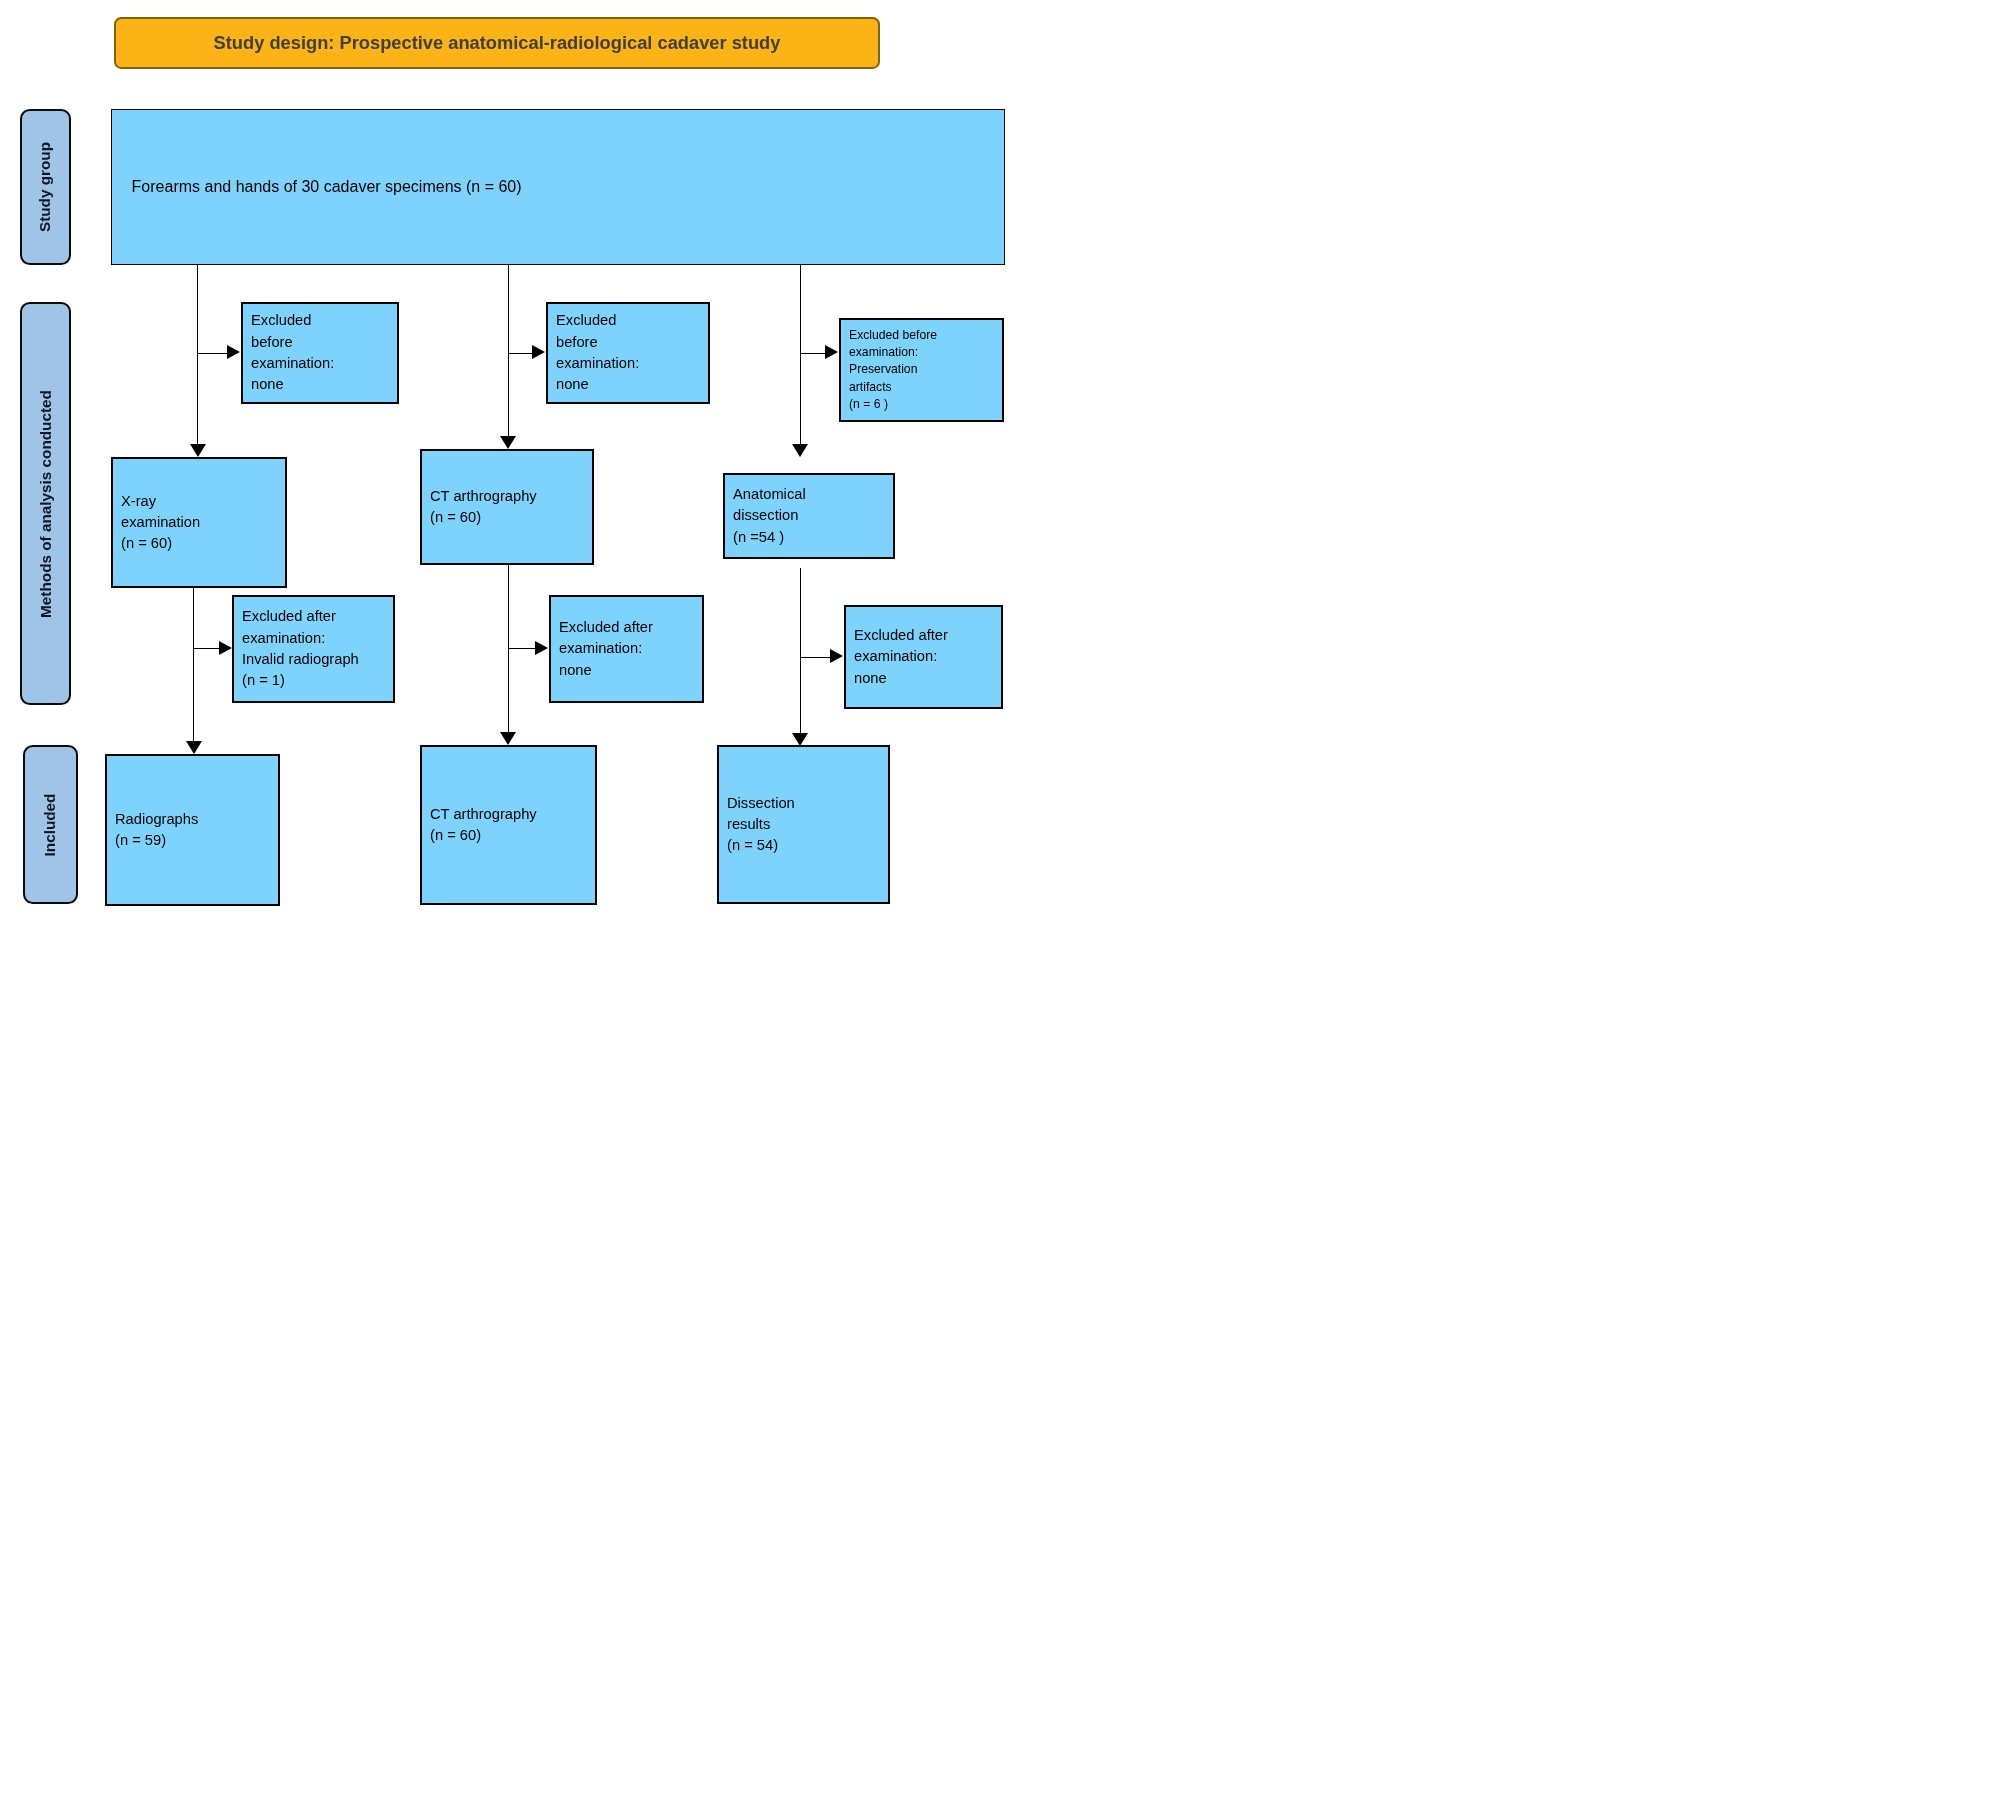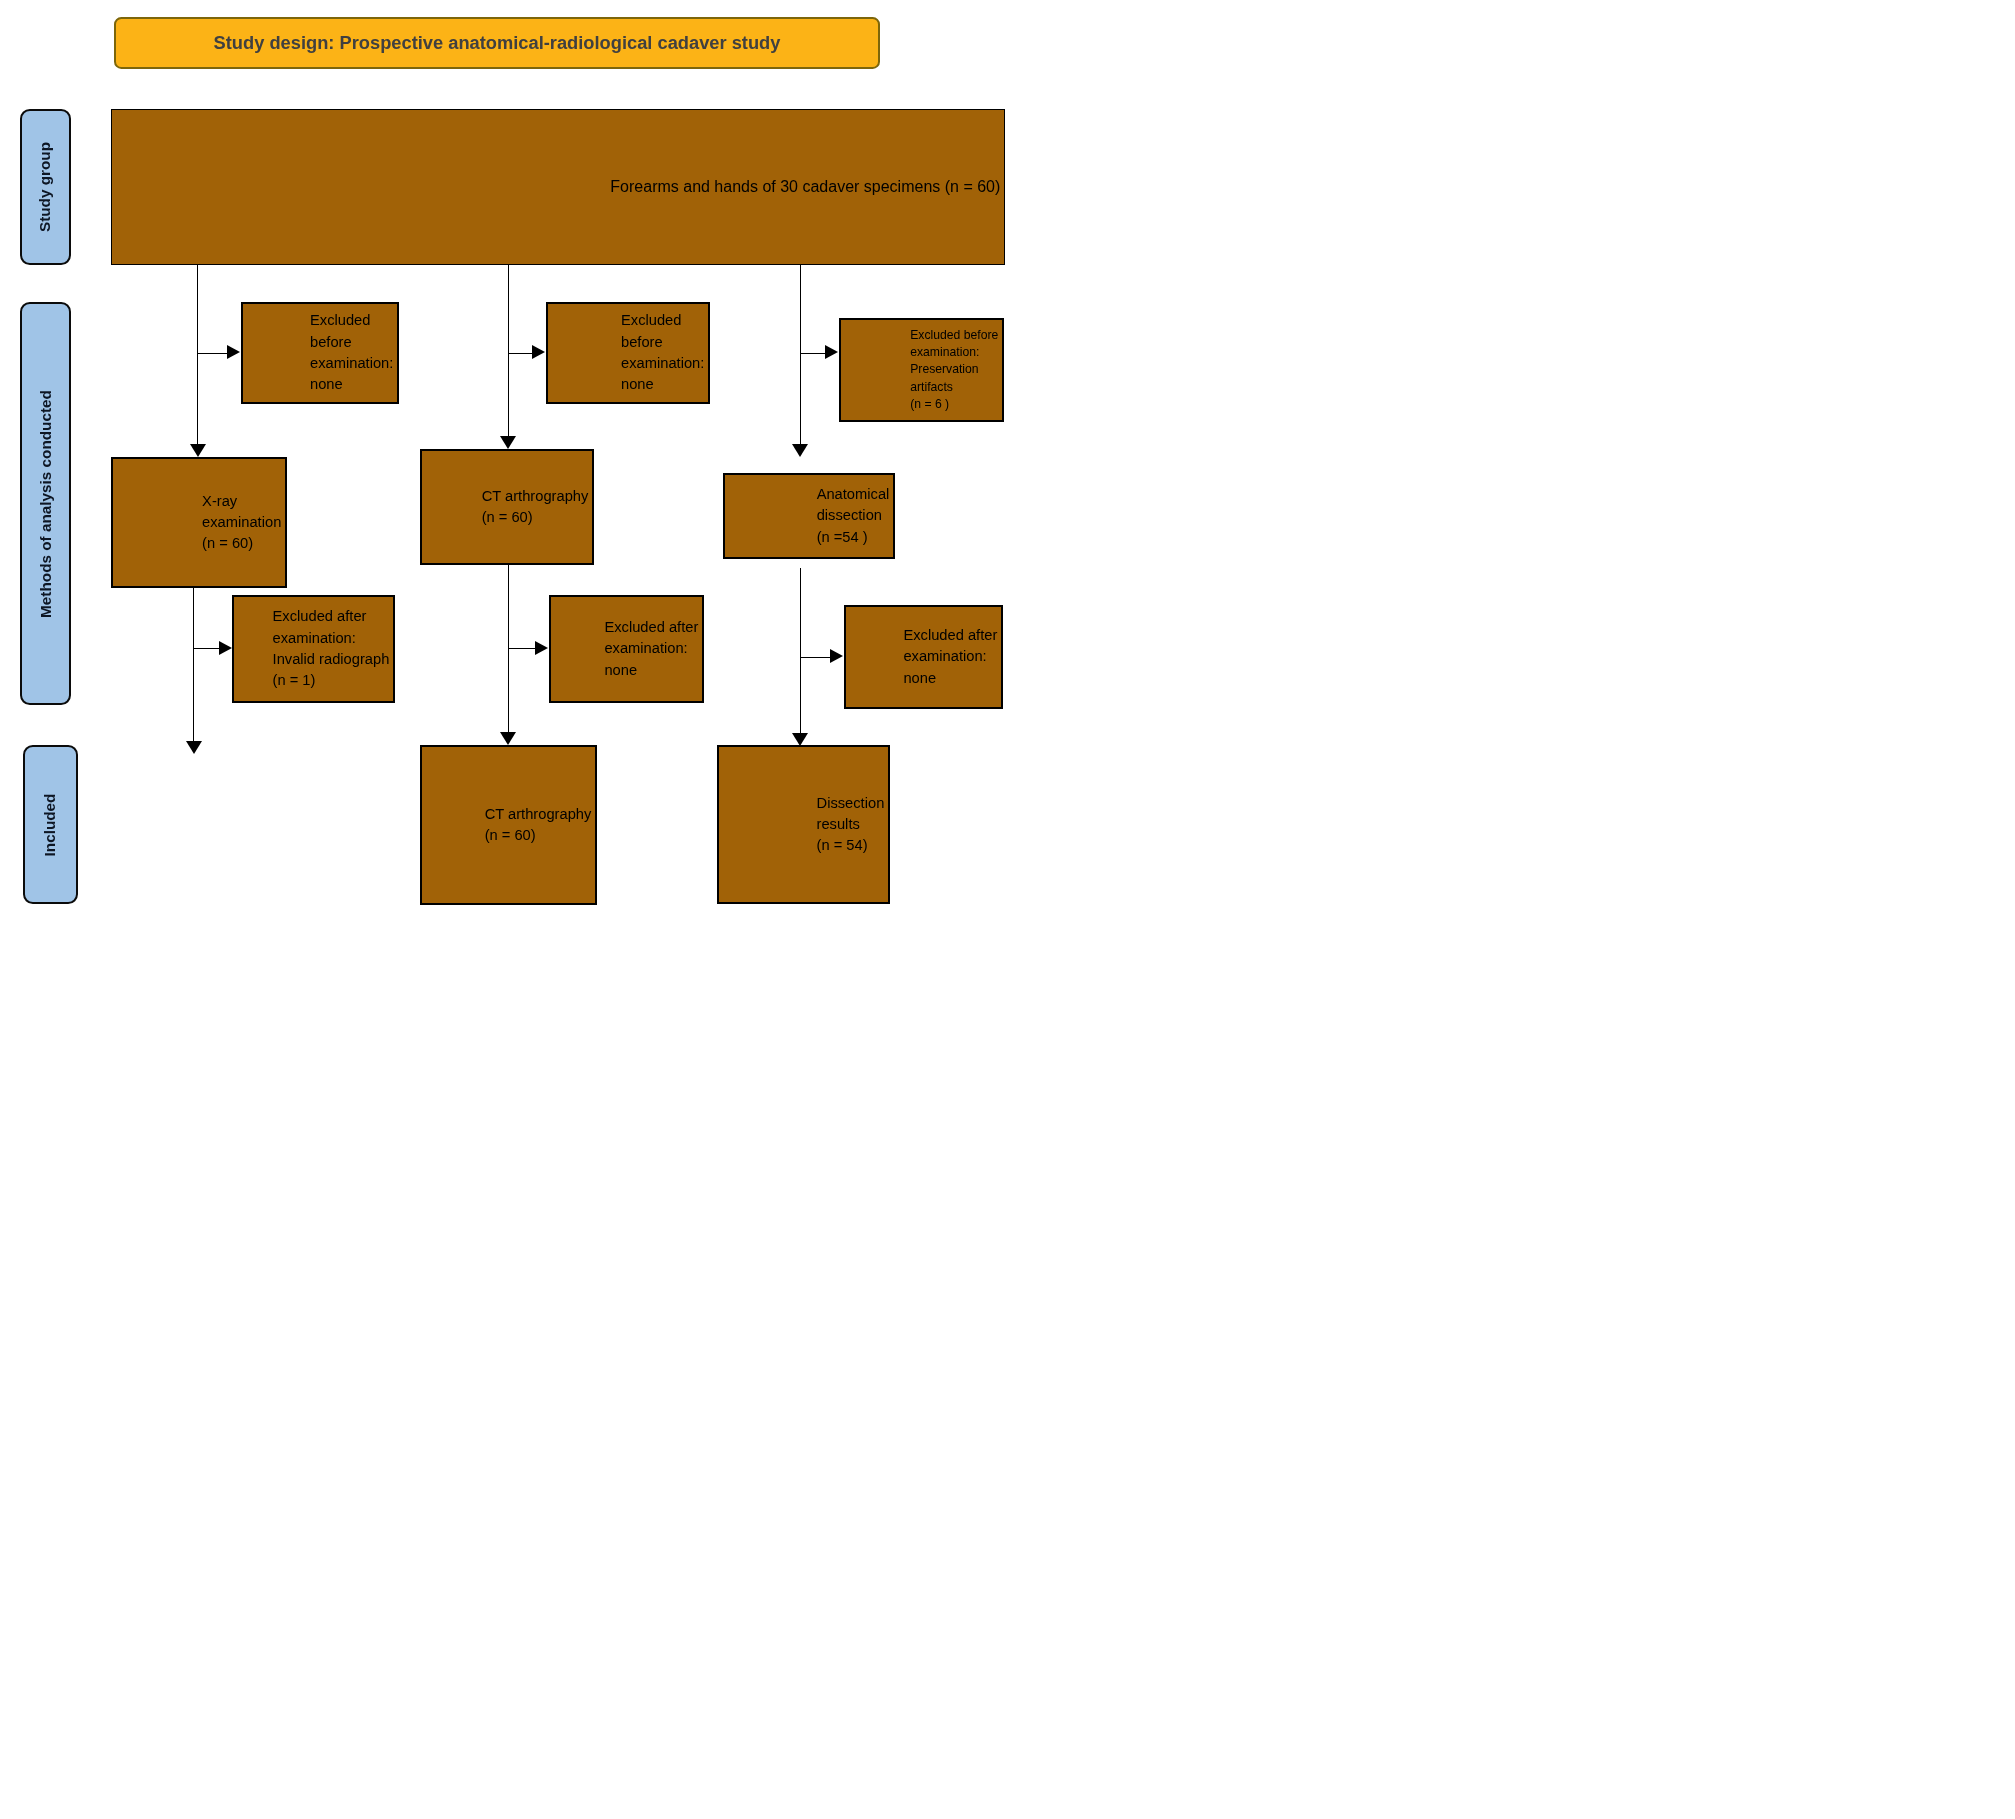--- a/index.html
+++ b/index.html
@@ -35,24 +35,24 @@
   }
   .side-label span {
     display: block; flex: none;
     transform: rotate(-90deg);
     white-space: nowrap;
     font-size: 15.3px; font-weight: bold; color: #0d1624;
   }
   
   .fbox {
     position: absolute;
-    background: #a16207;
+    background: #7dd3fc;
     border: 2.4px solid #000000;
     box-sizing: border-box;
-    display: flex; align-items: center; justify-content: flex-end;
+    display: flex; align-items: center;
   }
   .fbox .txt {
     white-space: pre-line;
     font-size: 14.7px; line-height: 1.45; color: #000000;
     padding-left: 8px; padding-right: 3.7px;
   }
   .fbox.big { border-width: 1.8px; }
   .fbox.big .txt { font-size: 16px; padding-left: 19.6px; }
   .fbox.small-text .txt { font-size: 12.2px; line-height: 1.4; }
   
@@ -168,20 +168,24 @@
     <div class="txt">Excluded after
 examination:
 none</div>
   </div>
   <div class="fbox" style="left:844px; top:605px; width:159px; height:104px;">
     <div class="txt">Excluded after
 examination:
 none</div>
   </div>
 
+  <div class="fbox" style="left:105px; top:754px; width:175px; height:152px;">
+    <div class="txt">Radiographs
+(n = 59)</div>
+  </div>
   <div class="fbox" style="left:420px; top:745px; width:177px; height:160px;">
     <div class="txt">CT arthrography
 (n = 60)</div>
   </div>
   <div class="fbox" style="left:717px; top:745px; width:173px; height:159px;">
     <div class="txt">Dissection
 results
 (n = 54)</div>
   </div>
 

